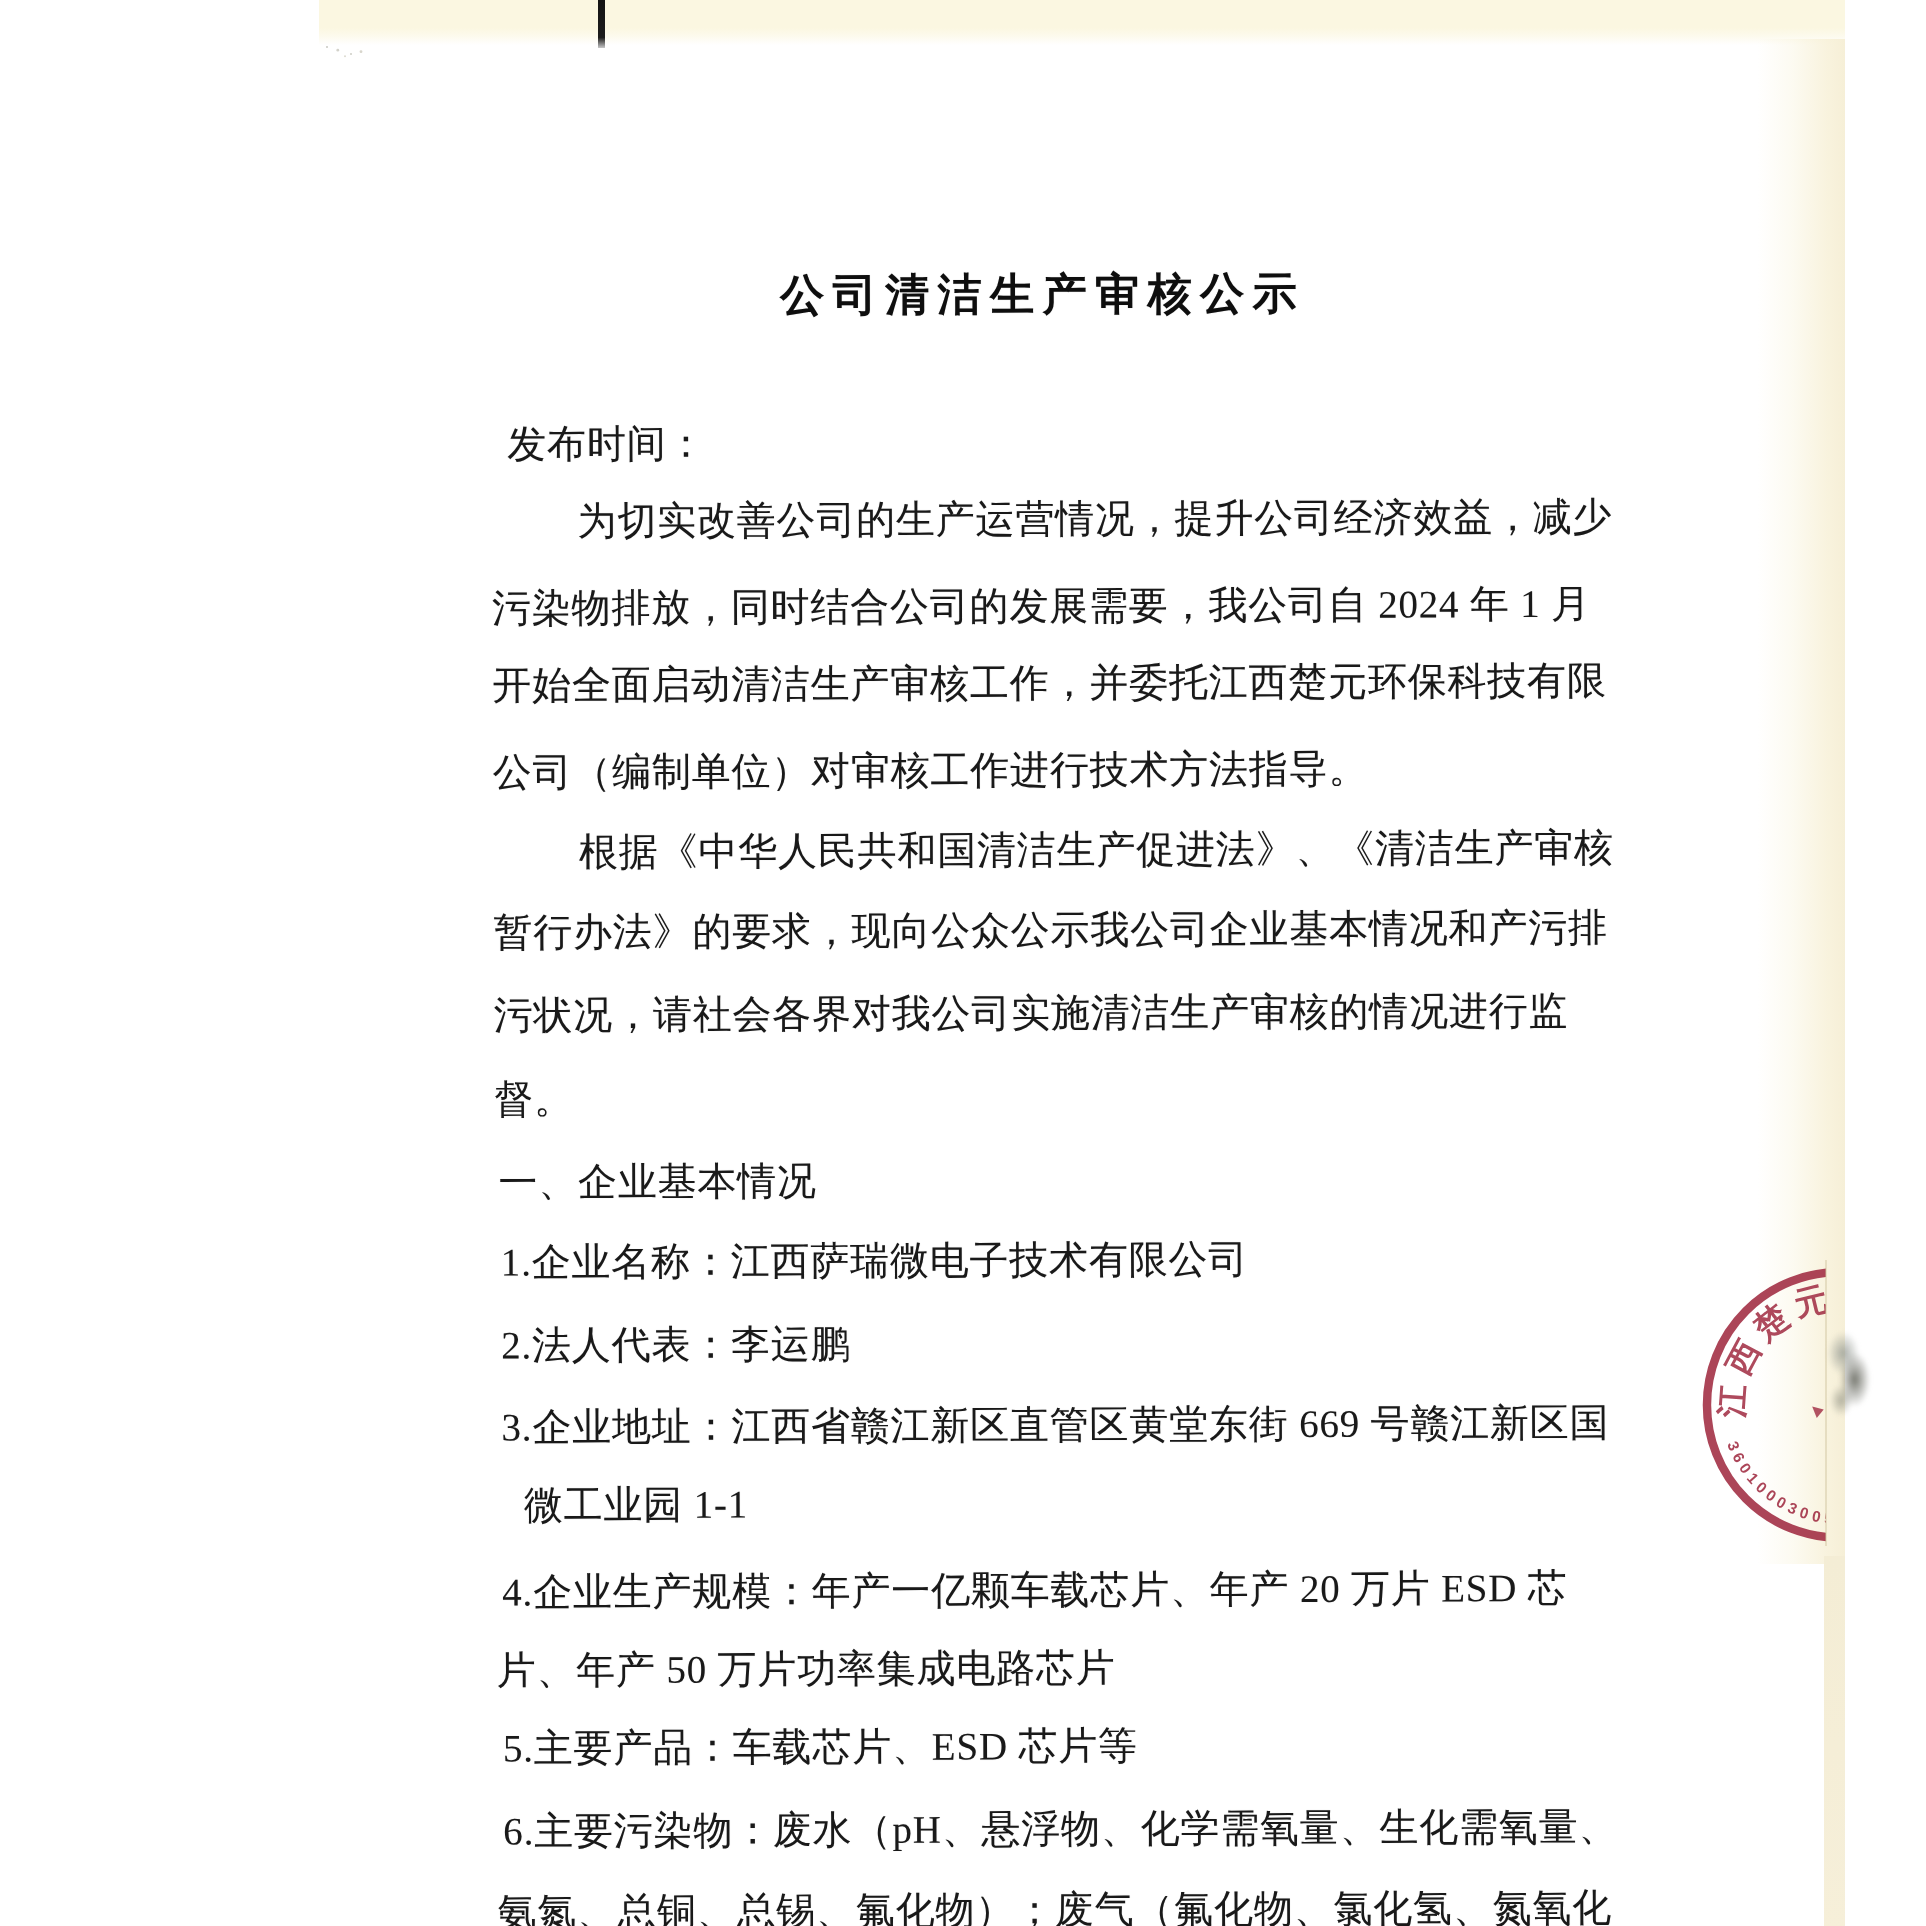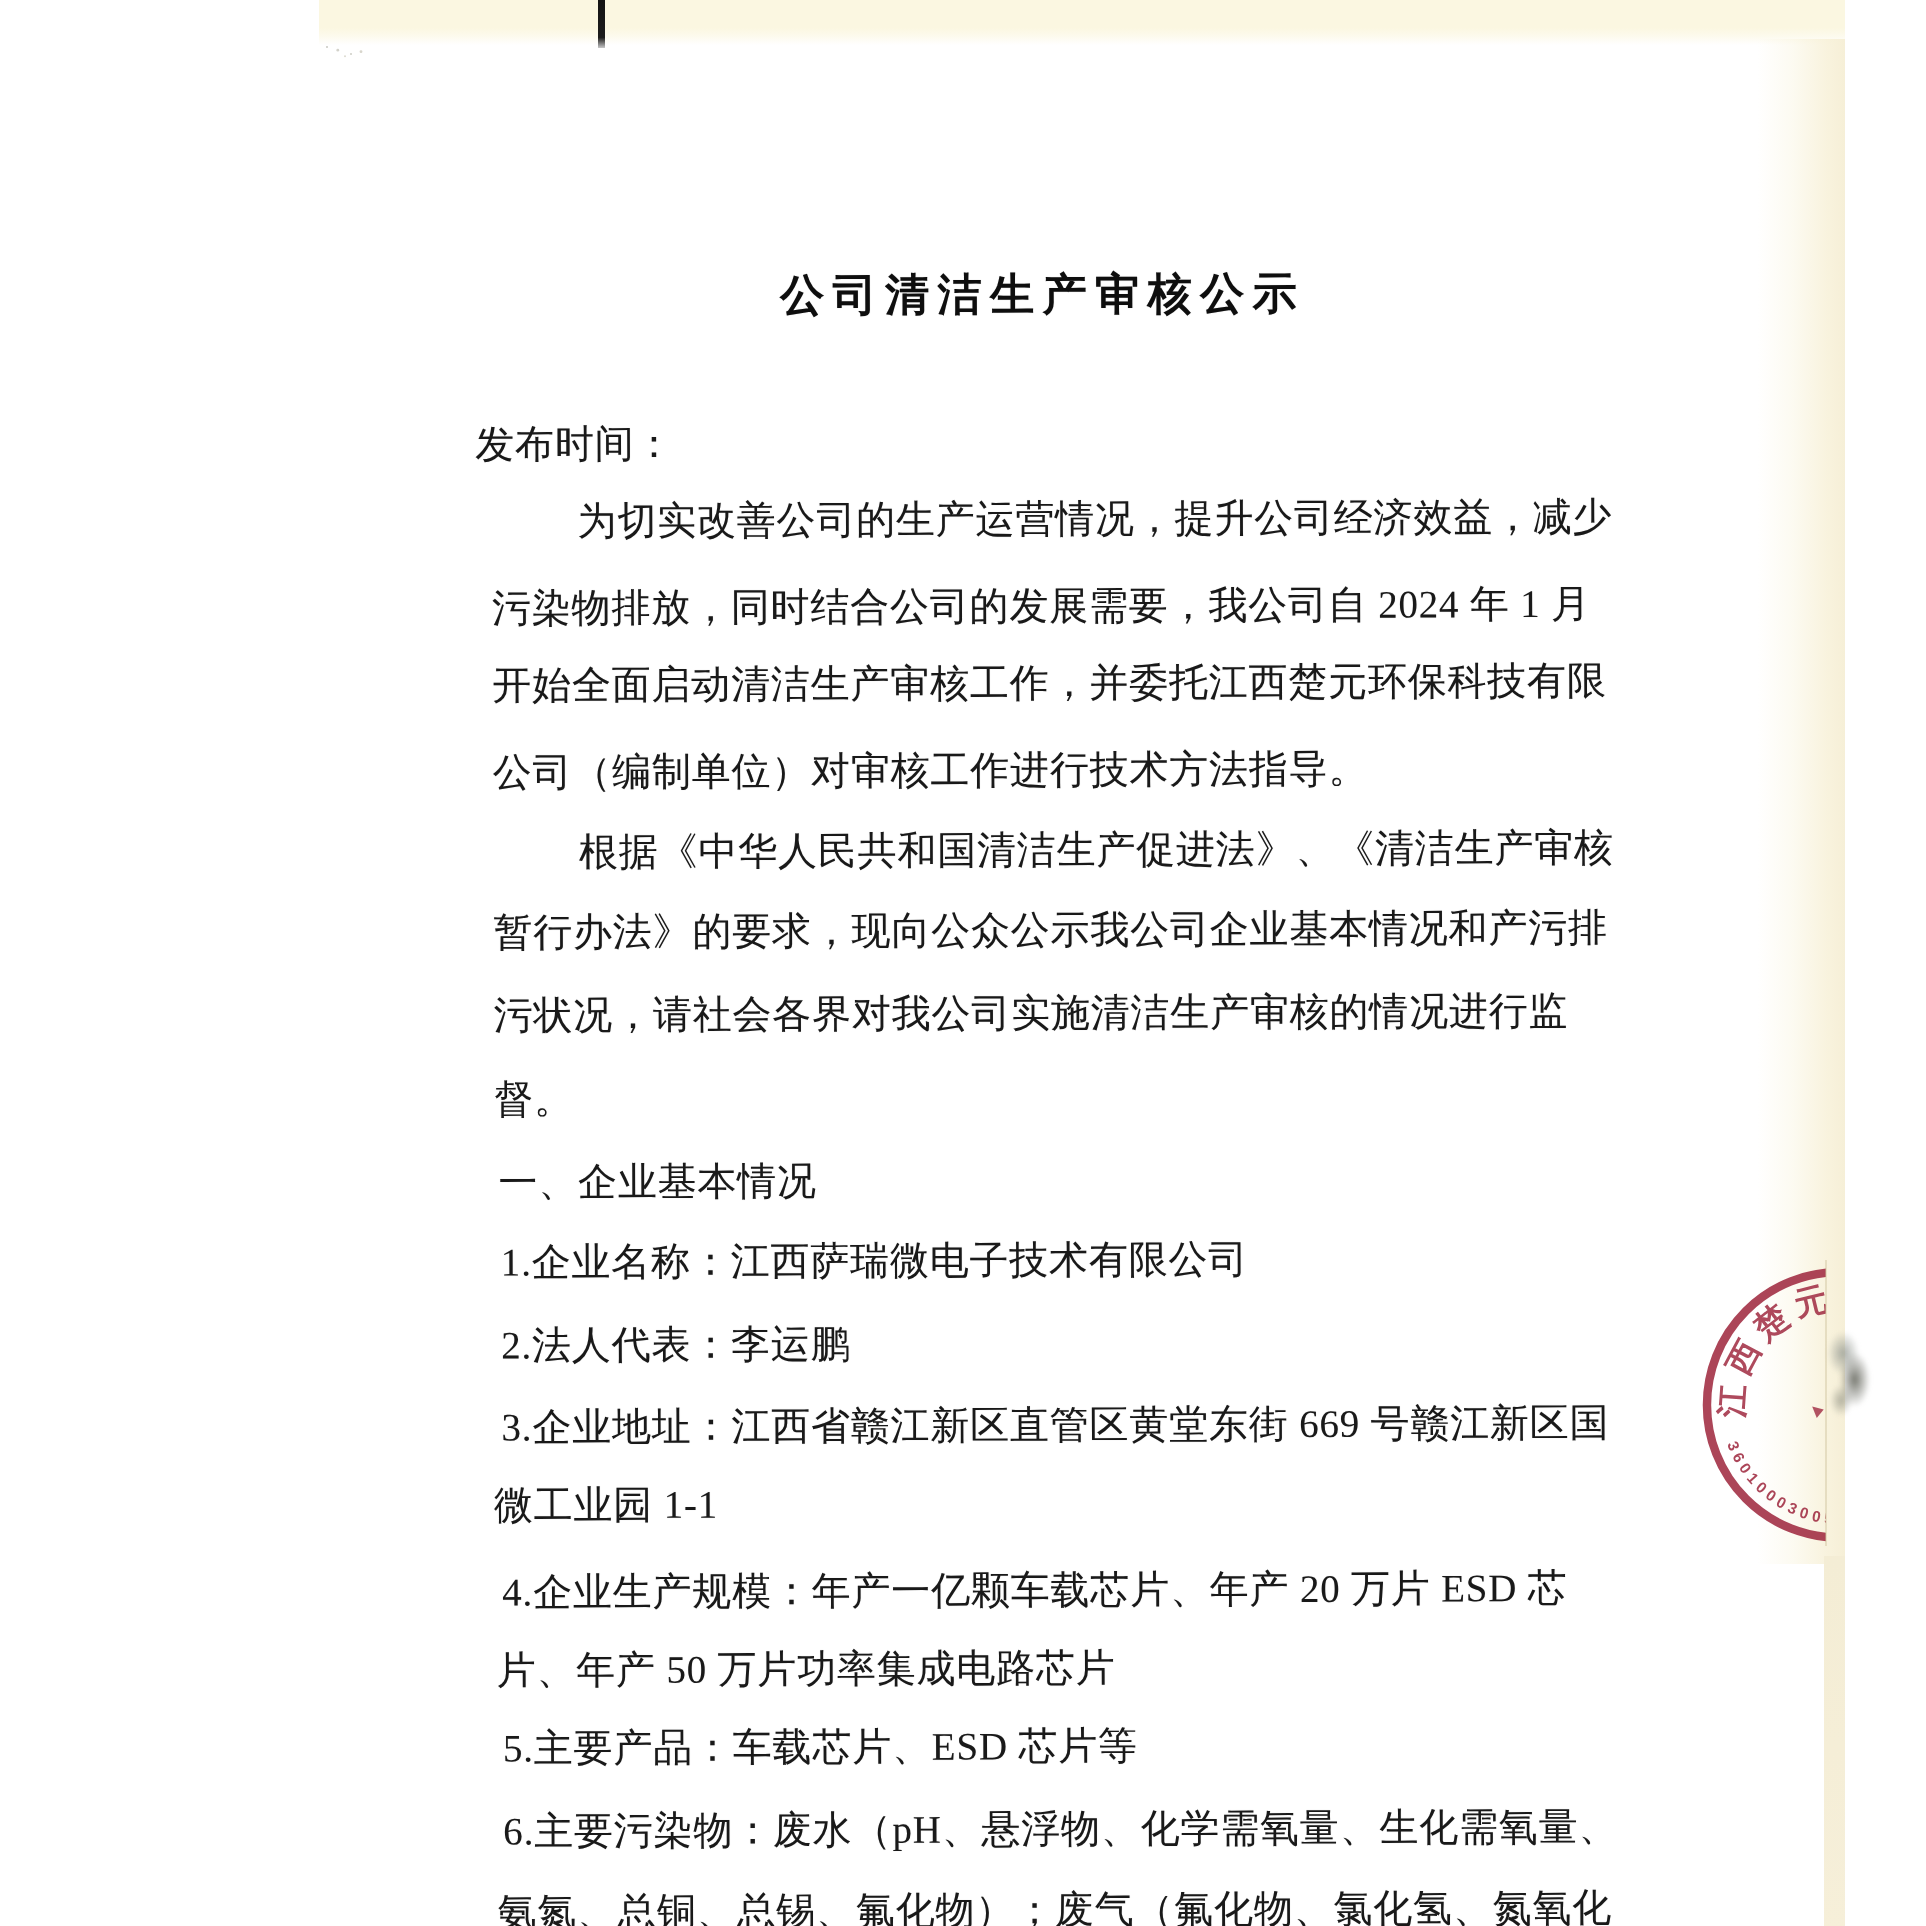--- a/index.html
+++ b/index.html
@@ -68,34 +68,34 @@
 
   <div class="top-band"></div>
   <div class="binding-mark"></div>
   <div class="speckles"></div>
   <div class="right-band"></div>
   <div class="right-band-low"></div>
 
   <div class="content">
     <h1 class="title">公司清洁生产审核公示</h1>
 
-    <div class="line" style="top:422px;left:478px;">发布时间：</div>
+    <div class="line" style="top:422px;left:510px;">发布时间：</div>
     <div class="line" style="top:499px;left:580px;">为切实改善公司的生产运营情况，提升公司经济效益，减少</div>
     <div class="line" style="top:586px;left:494px;">污染物排放，同时结合公司的发展需要，我公司自 2024 年 1 月</div>
     <div class="line" style="top:663px;left:494px;">开始全面启动清洁生产审核工作，并委托江西楚元环保科技有限</div>
     <div class="line" style="top:750px;left:494px;">公司（编制单位）对审核工作进行技术方法指导。</div>
     <div class="line" style="top:830px;left:580px;">根据《中华人民共和国清洁生产促进法》、《清洁生产审核</div>
     <div class="line" style="top:910px;left:494px;">暂行办法》的要求，现向公众公示我公司企业基本情况和产污排</div>
     <div class="line" style="top:993px;left:494px;">污状况，请社会各界对我公司实施清洁生产审核的情况进行监</div>
     <div class="line" style="top:1077px;left:494px;">督。</div>
     <div class="line" style="top:1160px;left:498px;">一、企业基本情况</div>
     <div class="line" style="top:1240px;left:500px;">1.企业名称：江西萨瑞微电子技术有限公司</div>
     <div class="line" style="top:1323px;left:500px;">2.法人代表：李运鹏</div>
     <div class="line" style="top:1405px;left:500px;">3.企业地址：江西省赣江新区直管区黄堂东街 669 号赣江新区国</div>
-    <div class="line" style="top:1483px;left:492px;">微工业园 1-1</div>
+    <div class="line" style="top:1483px;left:522px;">微工业园 1-1</div>
     <div class="line" style="top:1570px;left:500px;">4.企业生产规模：年产一亿颗车载芯片、年产 20 万片 ESD 芯</div>
     <div class="line" style="top:1648px;left:494px;">片、年产 50 万片功率集成电路芯片</div>
     <div class="line" style="top:1726px;left:500px;">5.主要产品：车载芯片、ESD 芯片等</div>
     <div class="line" style="top:1809px;left:500px;">6.主要污染物：废水（pH、悬浮物、化学需氧量、生化需氧量、</div>
     <div class="line" style="top:1890px;left:494px;">氨氮、总铜、总锡、氟化物）；废气（氟化物、氯化氢、氮氧化</div>
 
   </div>
 
   <svg class="seal" viewBox="4380 3270 362 750" xmlns="http://www.w3.org/2000/svg">
     <defs>

